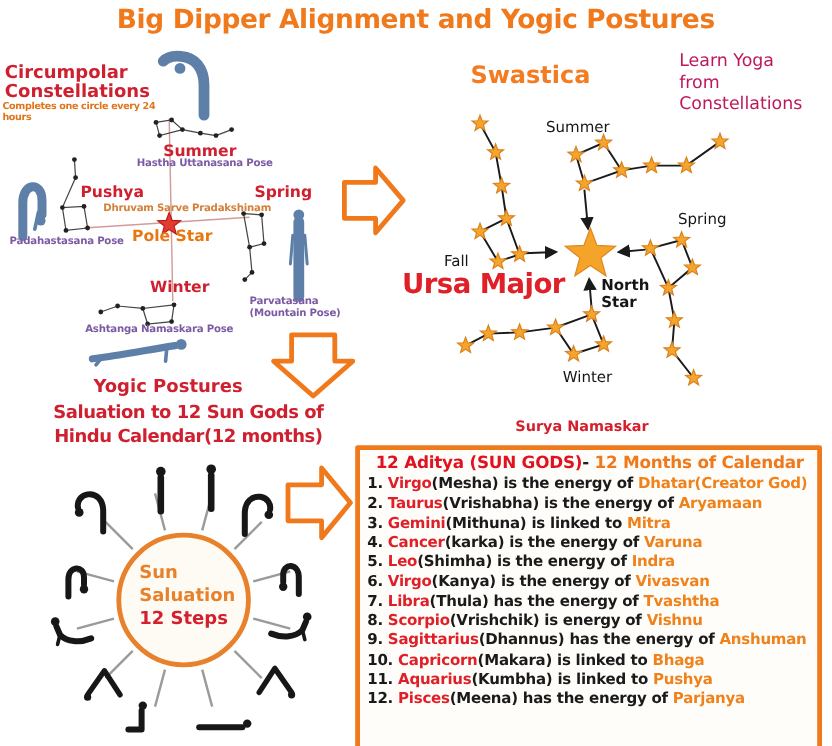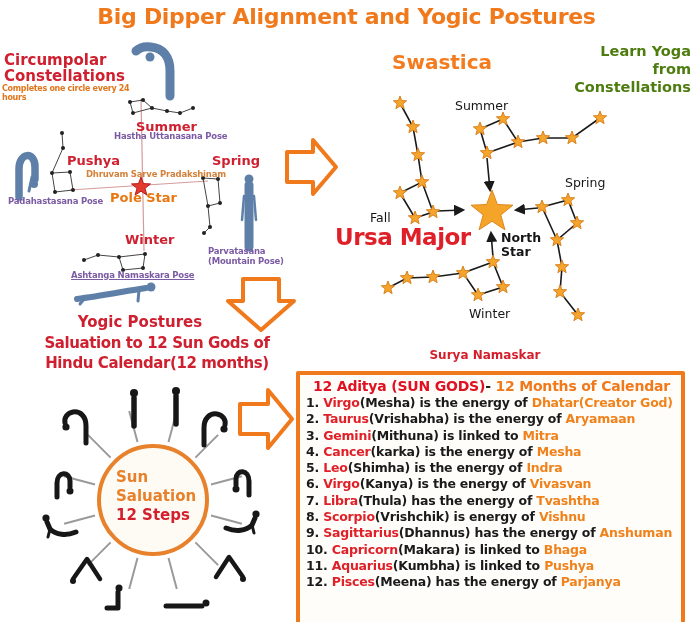--- a/index.html
+++ b/index.html
@@ -13,21 +13,21 @@
   .main-title{left:0;top:4px;width:693px;text-align:center;font-size:22px;font-weight:bold;
     letter-spacing:-0.3px;color:#f0791c;}
   .lp-heading{left:4px;top:52px;width:136px;text-align:left;font-size:15px;line-height:16px;
     font-weight:bold;color:#cf2030;}
   .lp-sub{left:2px;top:84px;width:150px;font-size:8px;letter-spacing:-0.3px;font-weight:bold;color:#e0761c;}
   .season{font-size:13px;font-weight:bold;color:#cf2030;}
   .pose{font-size:8.5px;letter-spacing:-0.2px;font-weight:bold;color:#7b5ba3;}
   .axis-caption{left:86px;top:169px;font-size:8.5px;letter-spacing:-0.2px;font-weight:bold;color:#d4813b;}
   .pole-star-label{left:110px;top:190px;font-size:13px;font-weight:bold;color:#e8770f;}
   .swastica-heading{left:392px;top:50px;font-size:20px;font-weight:bold;color:#f47c20;}
-  .learn-yoga{left:566px;top:42px;width:125px;font-size:14.5px;line-height:18px;font-weight:bold;color:#4d7c0f;text-align:right;}
+  .learn-yoga{left:566px;top:42px;width:125px;font-size:14.5px;line-height:18px;font-weight:normal;color:#be185d;}
   .sky-label{font-size:12.5px;color:#161616;}
   .north-star-label{left:501px;top:231px;font-size:12.5px;line-height:14px;font-weight:bold;color:#161616;}
   .ursa-major{left:335px;top:224px;font-size:23px;font-weight:bold;letter-spacing:-0.5px;color:#e02028;}
   .yp-heading{left:40px;top:313px;width:200px;text-align:center;font-size:15px;font-weight:bold;color:#cf2030;}
   .yp-sub1{left:12px;top:334px;width:290px;text-align:center;font-size:15px;letter-spacing:-0.4px;font-weight:bold;color:#cf2030;}
   .yp-sub2{left:12px;top:354px;width:290px;text-align:center;font-size:15px;letter-spacing:-0.4px;font-weight:bold;color:#cf2030;}
   .circle-text{left:116px;top:468px;font-size:15px;line-height:19px;font-weight:bold;color:#e8812b;}
   .circle-text .steps{color:#d41f2c;}
   .sn-heading{left:360px;top:348px;width:250px;text-align:center;font-size:12px;font-weight:bold;color:#d41f2c;}
   
@@ -286,21 +286,21 @@
   <div class="abs season" style="left:67px;top:153px;">Pushya</div>
   <div class="abs season" style="left:212px;top:153px;">Spring</div>
   <div class="abs axis-caption">Dhruvam Sarve Pradakshinam</div>
   <div class="abs pole-star-label">Pole Star</div>
   <div class="abs pose" style="left:8px;top:196px;">Padahastasana Pose</div>
   <div class="abs season" style="left:125px;top:232px;">Winter</div>
   <div class="abs pose" style="left:208px;top:246px;">
     <div>Parvatasana</div>
     <div>(Mountain Pose)</div>
   </div>
-  <div class="abs pose" style="left:71px;top:270px;text-decoration:underline;">Ashtanga Namaskara Pose</div>
+  <div class="abs pose" style="left:71px;top:270px;">Ashtanga Namaskara Pose</div>
 
   <div class="abs swastica-heading">Swastica</div>
   <div class="abs learn-yoga">
     <div>Learn Yoga</div>
     <div>from</div>
     <div>Constellations</div>
   </div>
   <div class="abs sky-label" style="left:455px;top:98px;">Summer</div>
   <div class="abs sky-label" style="left:565px;top:175px;">Spring</div>
   <div class="abs sky-label" style="left:370px;top:210px;">Fall</div>
@@ -319,21 +319,21 @@
     <div>Saluation</div>
     <div class="steps">12 Steps</div>
   </div>
 
   <div class="abs sn-heading">Surya Namaskar</div>
   <div class="abs aditya-box">
     <div class="aditya-title"><span class="t-red">12 Aditya (SUN GODS)</span><span class="t-dash">- </span><span class="t-orange">12 Months of Calendar</span></div>
     <div class="aditya-row"><span>1. </span><span class="zodiac">Virgo</span><span>(Mesha) is the energy of </span><span class="deity">Dhatar(Creator God)</span></div>
     <div class="aditya-row"><span>2. </span><span class="zodiac">Taurus</span><span>(Vrishabha) is the energy of </span><span class="deity">Aryamaan</span></div>
     <div class="aditya-row"><span>3. </span><span class="zodiac">Gemini</span><span>(Mithuna) is linked to </span><span class="deity">Mitra</span></div>
-    <div class="aditya-row"><span>4. </span><span class="zodiac">Cancer</span><span>(karka) is the energy of </span><span class="deity">Mesha</span></div>
+    <div class="aditya-row"><span>4. </span><span class="zodiac">Cancer</span><span>(karka) is the energy of </span><span class="deity">Varuna</span></div>
     <div class="aditya-row"><span>5. </span><span class="zodiac">Leo</span><span>(Shimha) is the energy of </span><span class="deity">Indra</span></div>
     <div class="aditya-row"><span>6. </span><span class="zodiac">Virgo</span><span>(Kanya) is the energy of </span><span class="deity">Vivasvan</span></div>
     <div class="aditya-row"><span>7. </span><span class="zodiac">Libra</span><span>(Thula) has the energy of </span><span class="deity">Tvashtha</span></div>
     <div class="aditya-row"><span>8. </span><span class="zodiac">Scorpio</span><span>(Vrishchik) is energy of </span><span class="deity">Vishnu</span></div>
     <div class="aditya-row"><span>9. </span><span class="zodiac">Sagittarius</span><span>(Dhannus) has the energy of </span><span class="deity">Anshuman</span></div>
     <div class="aditya-row"><span>10. </span><span class="zodiac">Capricorn</span><span>(Makara) is linked to </span><span class="deity">Bhaga</span></div>
     <div class="aditya-row"><span>11. </span><span class="zodiac">Aquarius</span><span>(Kumbha) is linked to </span><span class="deity">Pushya</span></div>
     <div class="aditya-row"><span>12. </span><span class="zodiac">Pisces</span><span>(Meena) has the energy of </span><span class="deity">Parjanya</span></div>
   </div>
 

